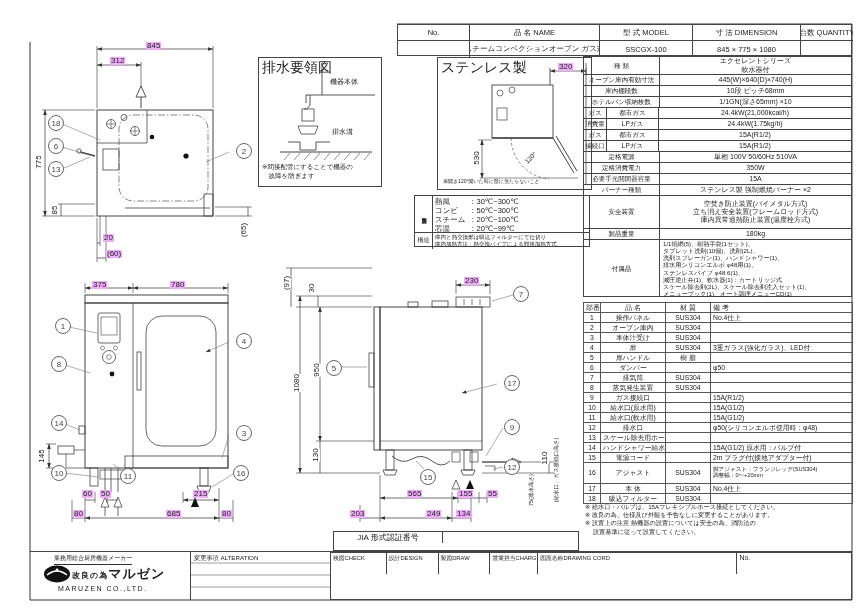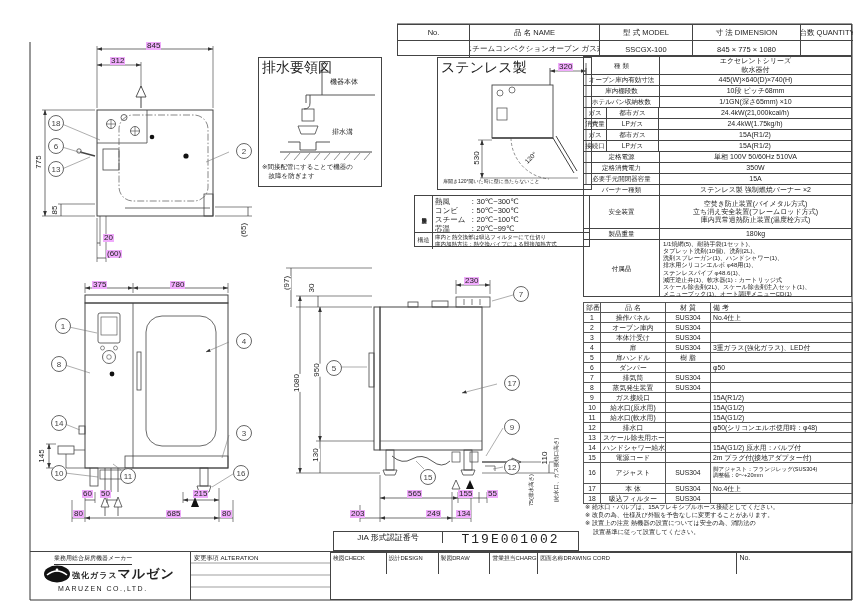--- a/index.html
+++ b/index.html
@@ -481,21 +481,20 @@
 
   <div class="notes">
       <div>※ 給水口・バルブは、15Aフレキシブルホース接続としてください。</div>
       <div>※ 改良の為、仕様及び外観を予告なしに変更することがあります。</div>
       <div>※ 設置上の注意 熱機器の設置については安全の為、消防法の</div>
       <div>　 設置基準に従って設置してください。</div>
     </div>
 
   <div class="jia">
     <div class="jl">JIA 形式認証番号</div>
-    <div class="jn">T19E001002</div>
   </div>
 
   <div class="tblock">
     <div class="tbrow2">
       <div class="tc" style="width:56px">
         <span class="cl">検図CHECK</span>
       </div>
       <div class="tc" style="width:52px">
         <span class="cl">設計DESIGN</span>
       </div>
@@ -509,21 +508,21 @@
         <span class="cl">図面名称DRAWING CORD</span>
       </div>
       <div class="tc" style="width:114px">
         <span class="cl" style="font-size:7px">No.</span>
       </div>
     </div>
   </div>
 
   <div class="company">
     <span class="tagline">業務用総合厨房機器メーカー</span>
-    <span class="brand"><small>強化ガラス</small><span>マルゼン</span></span>
+    <span class="brand"><small>改良の為</small><span>マルゼン</span></span>
     <span class="cen">MARUZEN CO.,LTD.</span>
   </div>
   <div class="alter">
     <span class="alterlab">変更事項 ALTERATION</span>
   </div>
 
   <div class="box" style="left:258px;top:57px;width:122px;height:128px;"></div>
   <span class="lab f85" style="left:262px;top:60px;">排水要領図</span>
   <span class="lab f7" style="left:330px;top:78px;">機器本体</span>
   <span class="lab f7" style="left:332px;top:128px;">排水溝</span>

